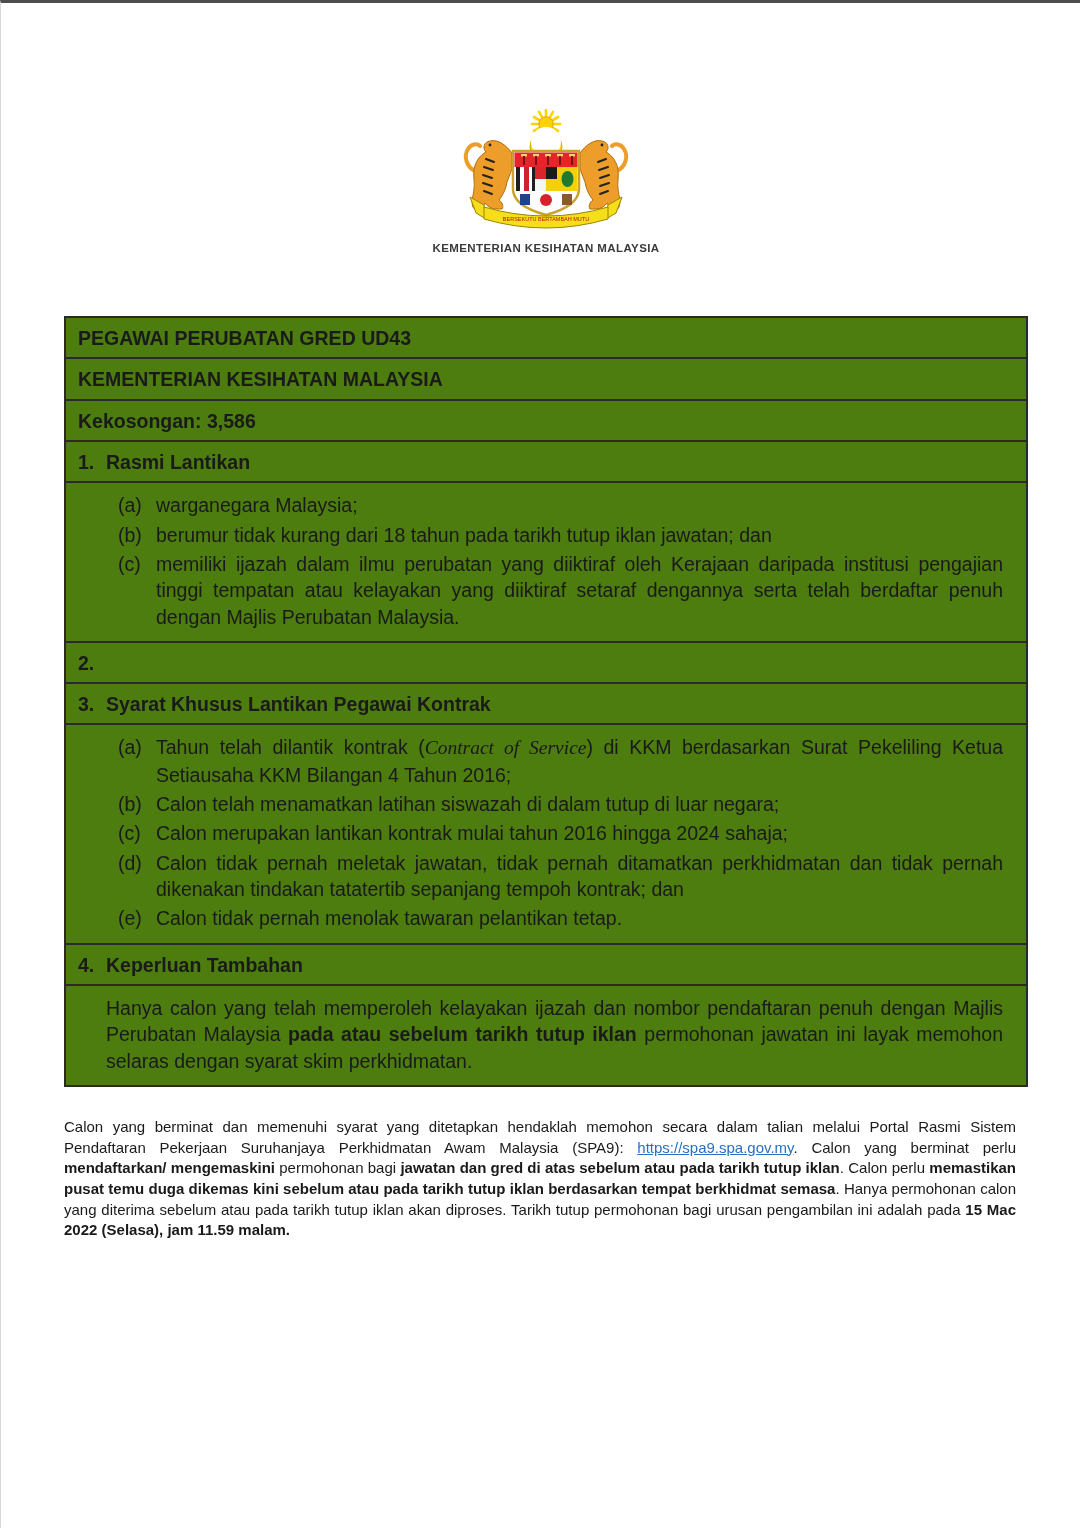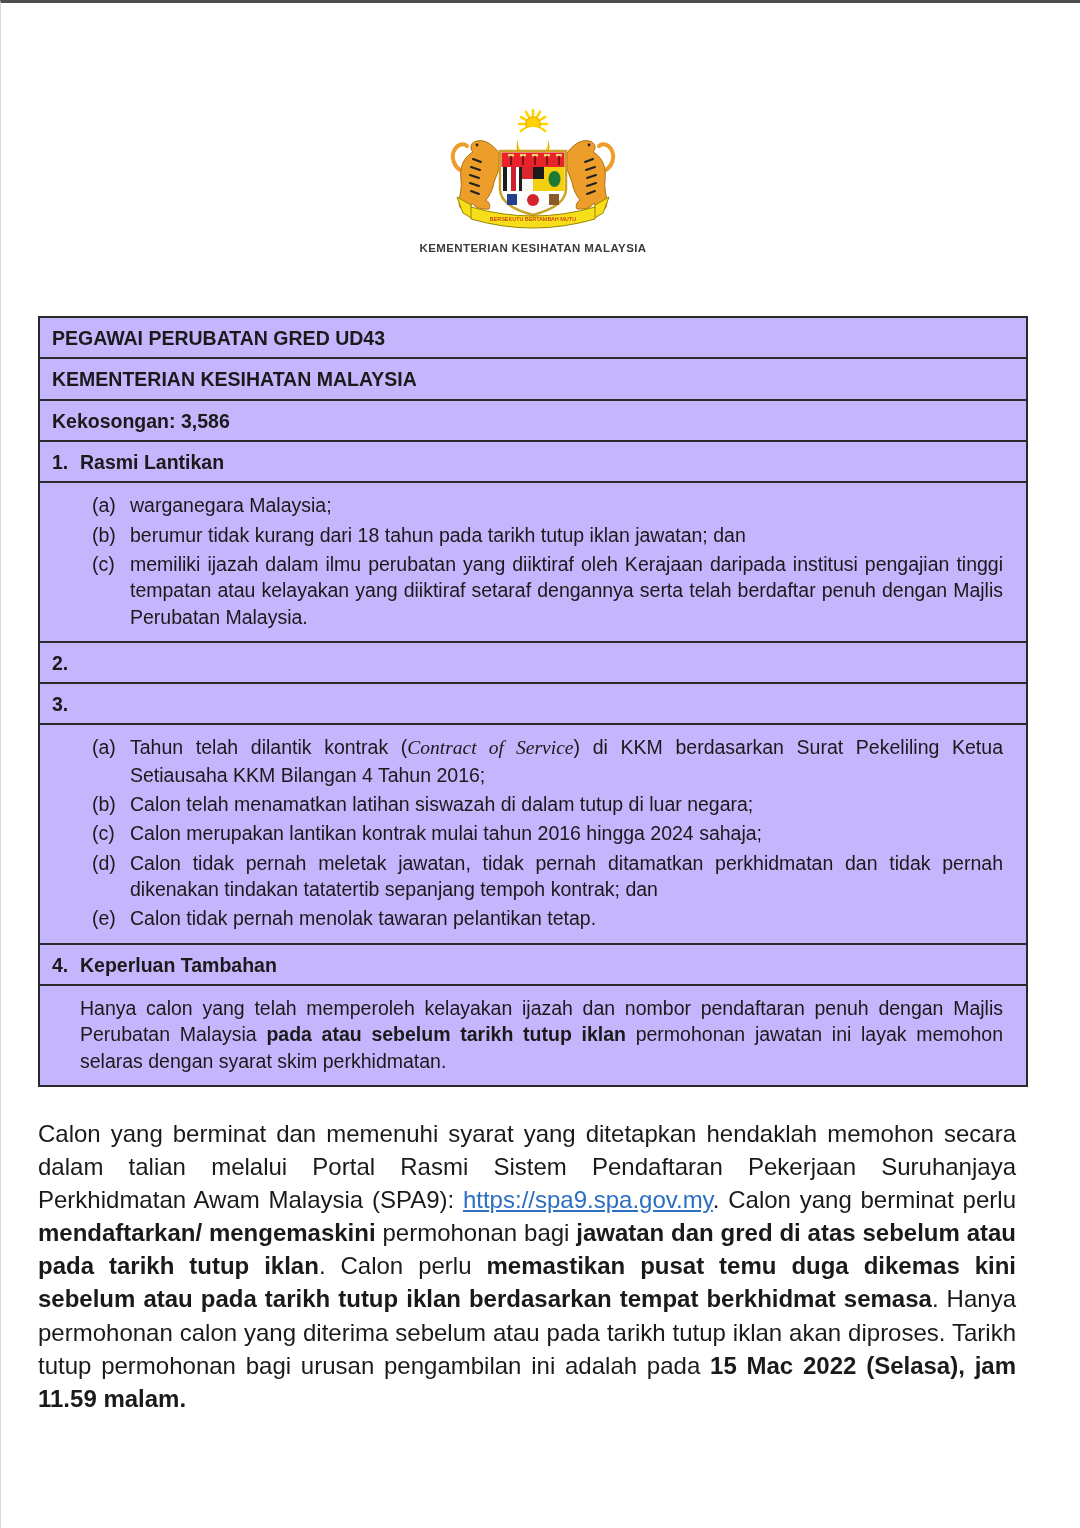--- a/index.html
+++ b/index.html
@@ -6,55 +6,55 @@
   body{
     width:1080px;height:1528px;
     background:#ffffff;
     font-family:"Liberation Sans","DejaVu Sans",sans-serif;
     color:#1a1a1a;
     border-top:3px solid #4d4d4d;
     border-left:1px solid #d8d8d8;
     box-sizing:border-box;
     overflow:hidden;
   }
-  .page{padding-left:37px;padding-right:52px;}
+  .page{padding-left:63px;padding-right:52px;}
   
   .logo-wrap{
     margin-top:106px;
     display:flex;flex-direction:column;align-items:center;
   }
   .logo-caption{
     margin-top:3px;
     font-size:11.5px;font-weight:bold;letter-spacing:.4px;color:#3a3a3a;
   }
   
   .doc-table{
     margin-top:62px;
     border:2.5px solid #2a2a2a;
     font-size:19.5px;line-height:1.35;
   }
-  .trow{background:#c4b5fd;}
+  .trow{background:#4d7c0f;}
   .trow + .trow{border-top:2px solid #2a2a2a;}
   .th{font-weight:bold;padding:7px 12px 6px 12px;}
   .sec-h{font-weight:bold;padding:7px 12px 6px 12px;display:flex;}
   .sec-h .num{flex:0 0 28px;}
   .sec-c{padding:9px 23px 11px 12px;}
   .para{margin:0 0 0 28px;text-align:justify;}
   .llist{margin-left:40px;}
   .litem{display:flex;}
   .litem + .litem{margin-top:3px;}
   .llabel{flex:0 0 38px;}
   .ltext{flex:1;text-align:justify;}
   .b{font-weight:bold;}
   .i{font-style:italic;font-family:Liberation Serif, serif;}
   a.link{text-decoration:underline;cursor:pointer;}
   
   .closing{
     margin:30px 12px 0 0;
-    font-size:24px;line-height:1.38;
+    font-size:15px;line-height:1.38;
     text-align:justify;
   }
 </style>
 </head>
 <body>
 
 <div class="page">
 
   <div class="logo-wrap">
     <svg width="180" height="130" viewBox="0 0 180 130">
@@ -171,20 +171,21 @@
           </div>
         </div>
     </div>
 
     <div class="trow sec-h">
       <span class="num">2.</span>
     </div>
 
     <div class="trow sec-h">
       <span class="num">3.</span>
+      <span>Syarat Khusus Lantikan Pegawai Kontrak</span>
     </div>
     <div class="trow sec-c">
       <div class="llist">
           <div class="litem">
             <span class="llabel">(a)</span>
             <span class="ltext"><span class="">Tahun telah dilantik kontrak (</span><span class="i">Contract of Service</span><span class="">) di KKM berdasarkan Surat Pekeliling Ketua Setiausaha KKM Bilangan 4 Tahun 2016;</span></span>
           </div>
           <div class="litem">
             <span class="llabel">(b)</span>
             <span class="ltext"><span class="">Calon telah menamatkan latihan siswazah di dalam tutup di luar negara;</span></span>

